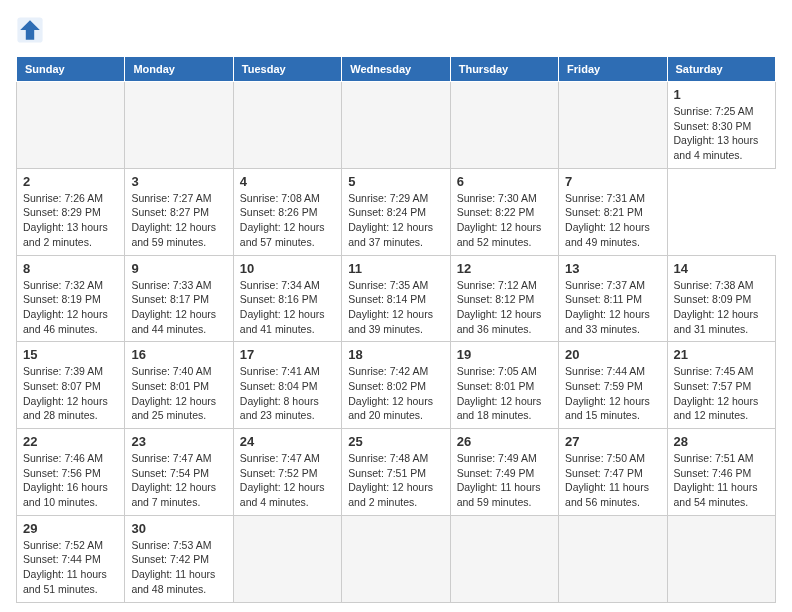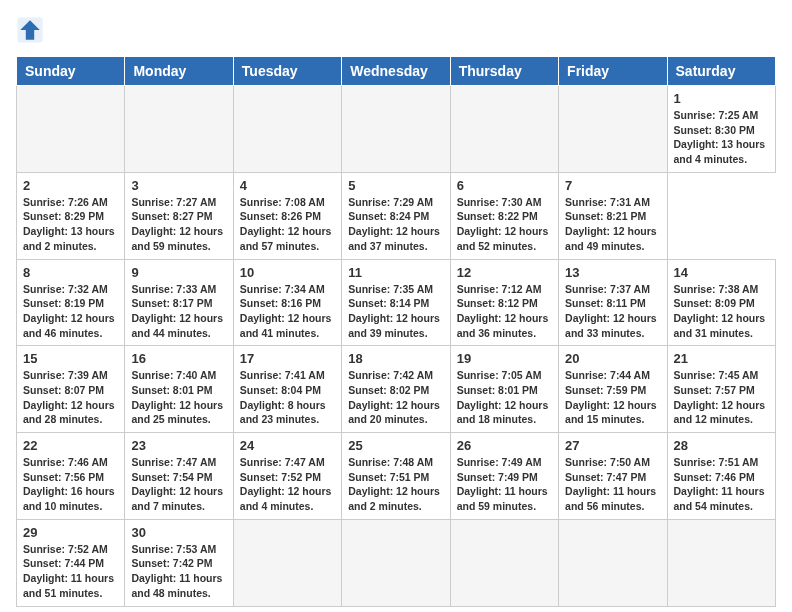--- a/index.html
+++ b/index.html
@@ -46,21 +46,21 @@
       font-size: 14px;
       color: #555;
     }
     .calendar {
       width: 100%;
       border-collapse: collapse;
     }
     .calendar th {
       background: #2e6db4;
       color: #fff;
-      font-size: 14px;
+      font-size: 11px;
       font-weight: bold;
       padding: 6px 8px;
       text-align: left;
       border: 1px solid #fff;
     }
     .calendar td {
       vertical-align: top;
       border: 1px solid #ccc;
       padding: 5px 6px;
       font-size: 10.5px;
@@ -73,21 +73,20 @@
       background: #f5f5f5;
     }
     .day-number {
       font-size: 13px;
       font-weight: bold;
       display: block;
       margin-bottom: 2px;
     }
     .cell-text {
       line-height: 1.4;
-      font-weight: bold;
     }
   </style>
 </head>
 <body>
 
 <div class="header">
   <div class="logo">
     <svg class="logo-icon" viewBox="0 0 40 40" xmlns="http://www.w3.org/2000/svg">
       <rect x="2" y="2" width="36" height="36" rx="4" fill="#e8f0fa"></rect>
       <polygon points="20,6 34,20 26,20 26,34 14,34 14,20 6,20" fill="#2e6db4"></polygon>

